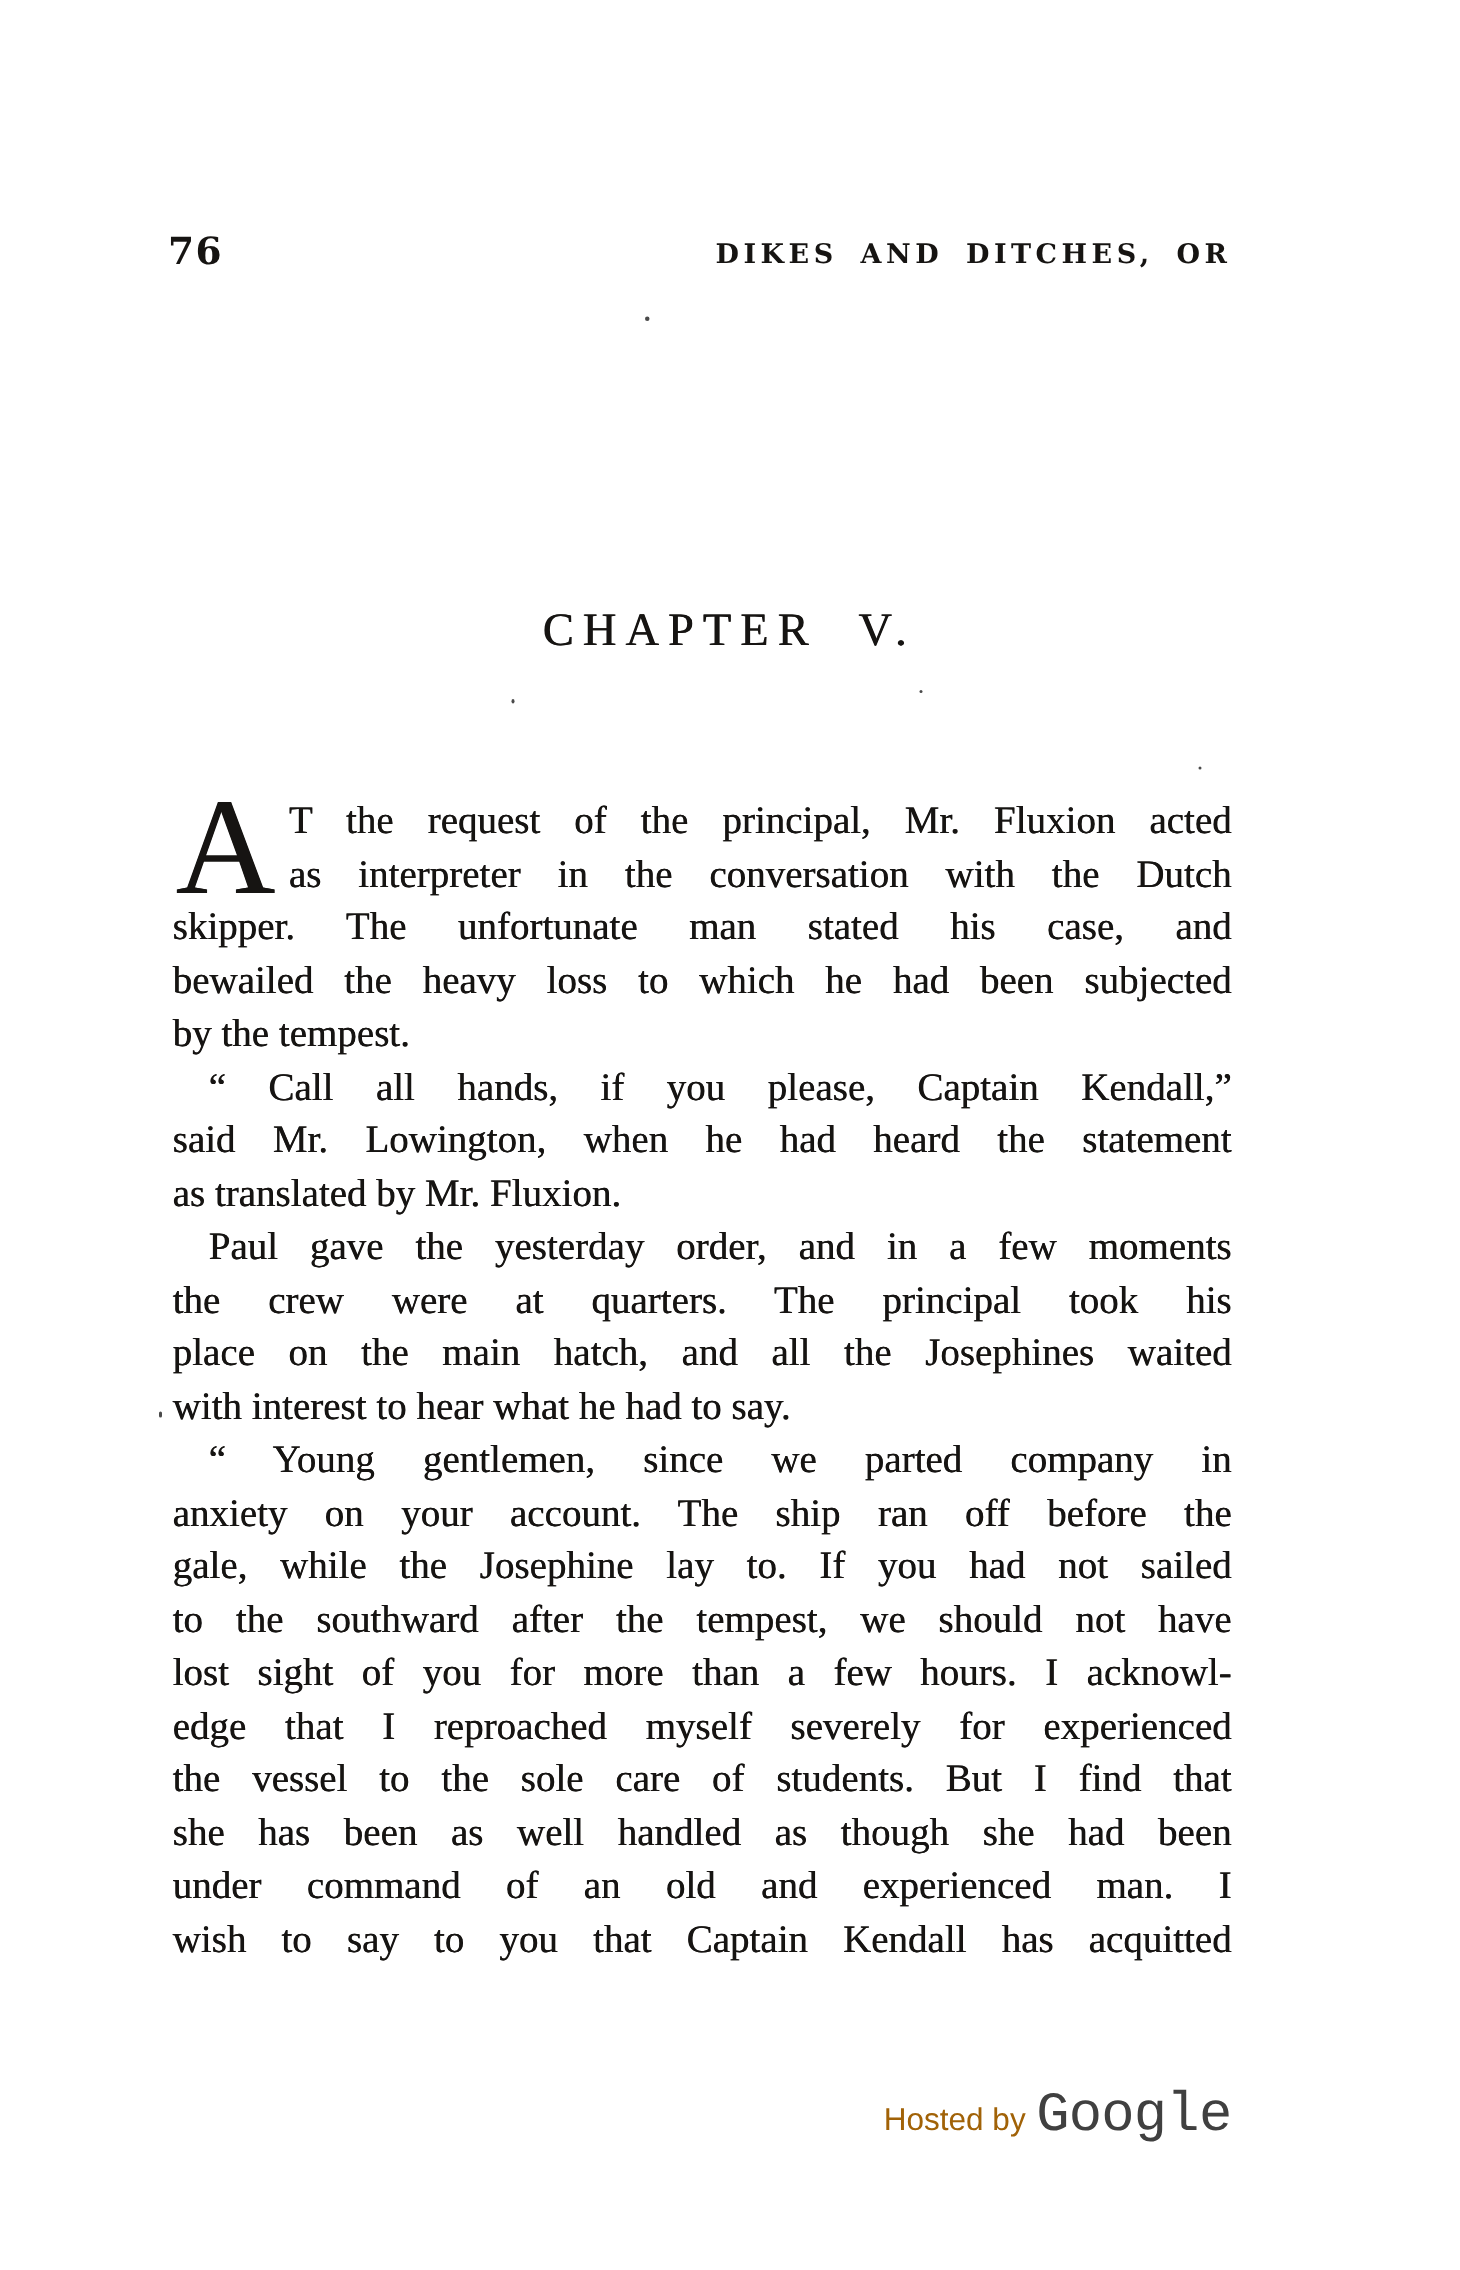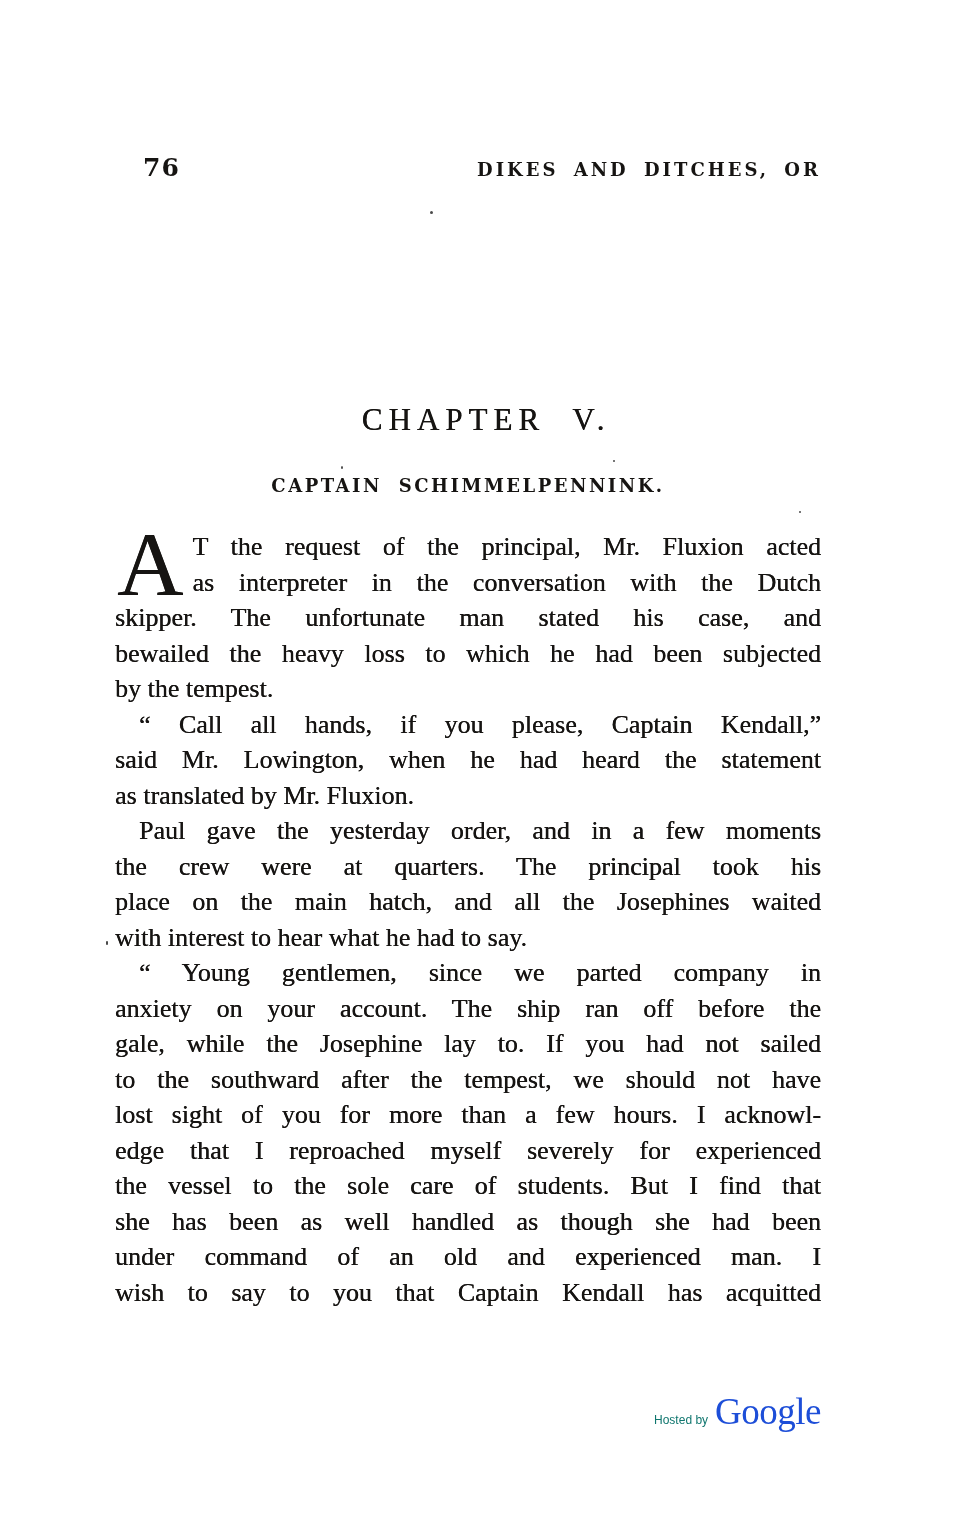--- a/index.html
+++ b/index.html
@@ -19,21 +19,20 @@
   }
   
   .page-number {
     position: absolute;
     left: 112px;
     top: 153px;
     font-family: "DejaVu Serif", serif;
     font-size: 25px;
     font-weight: 700;
     letter-spacing: 1px;
-    margin-left: 31px;
   }
   .running-title {
     position: absolute;
     left: 115px;
     top: 159px;
     width: 706px;
     text-align: right;
     font-family: "DejaVu Serif", serif;
     font-size: 18px;
     font-weight: 700;
@@ -100,27 +99,27 @@
     left: 115px;
     top: 1390px;
     width: 706px;
     display: flex;
     justify-content: flex-end;
     align-items: baseline;
     gap: 7px;
   }
   .hosted-by {
     font-family: "Liberation Sans", sans-serif;
-    font-size: 12px;
-    color: #0f766e;
+    font-size: 21px;
+    color: #a16207;
   }
   .google-wordmark {
-    font-family: Liberation Serif, serif;
+    font-family: Liberation Mono, monospace;
     font-size: 37px;
-    color: #1d4ed8;
+    color: #404040;
     letter-spacing: -0.5px;
   }
   
   .speck {
     position: absolute;
     width: 3px;
     height: 3px;
     border-radius: 50%;
     background: #4a4a4a;
   }
@@ -134,21 +133,20 @@
 <body>
 
 <div class="page">
 
   <div class="page-number">76</div>
 
   <div class="running-title">DIKES AND DITCHES, OR</div>
 
   <div class="chapter-heading">CHAPTER V.</div>
 
-  <div class="chapter-subtitle">CAPTAIN SCHIMMELPENNINK.</div>
 
   <div class="body-text">
       <div class="paragraph">
         <span class="drop-cap">A</span>
         <div class="line">T the request of the principal, Mr. Fluxion acted</div>
         <div class="line">as interpreter in the conversation with the Dutch</div>
         <div class="line">skipper. The unfortunate man stated his case, and</div>
         <div class="line">bewailed the heavy loss to which he had been subjected</div>
         <div class="line last">by the tempest.</div>
       </div>

